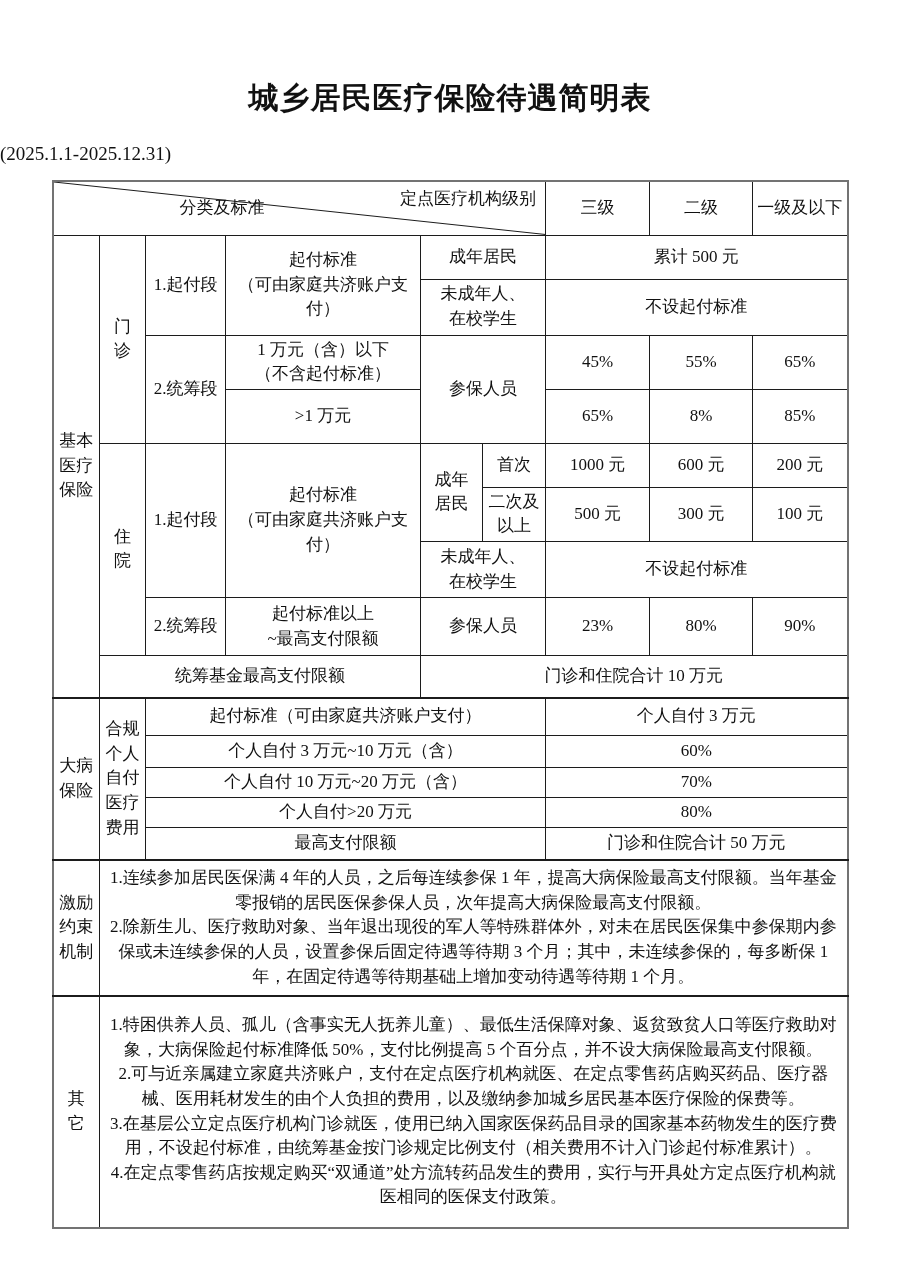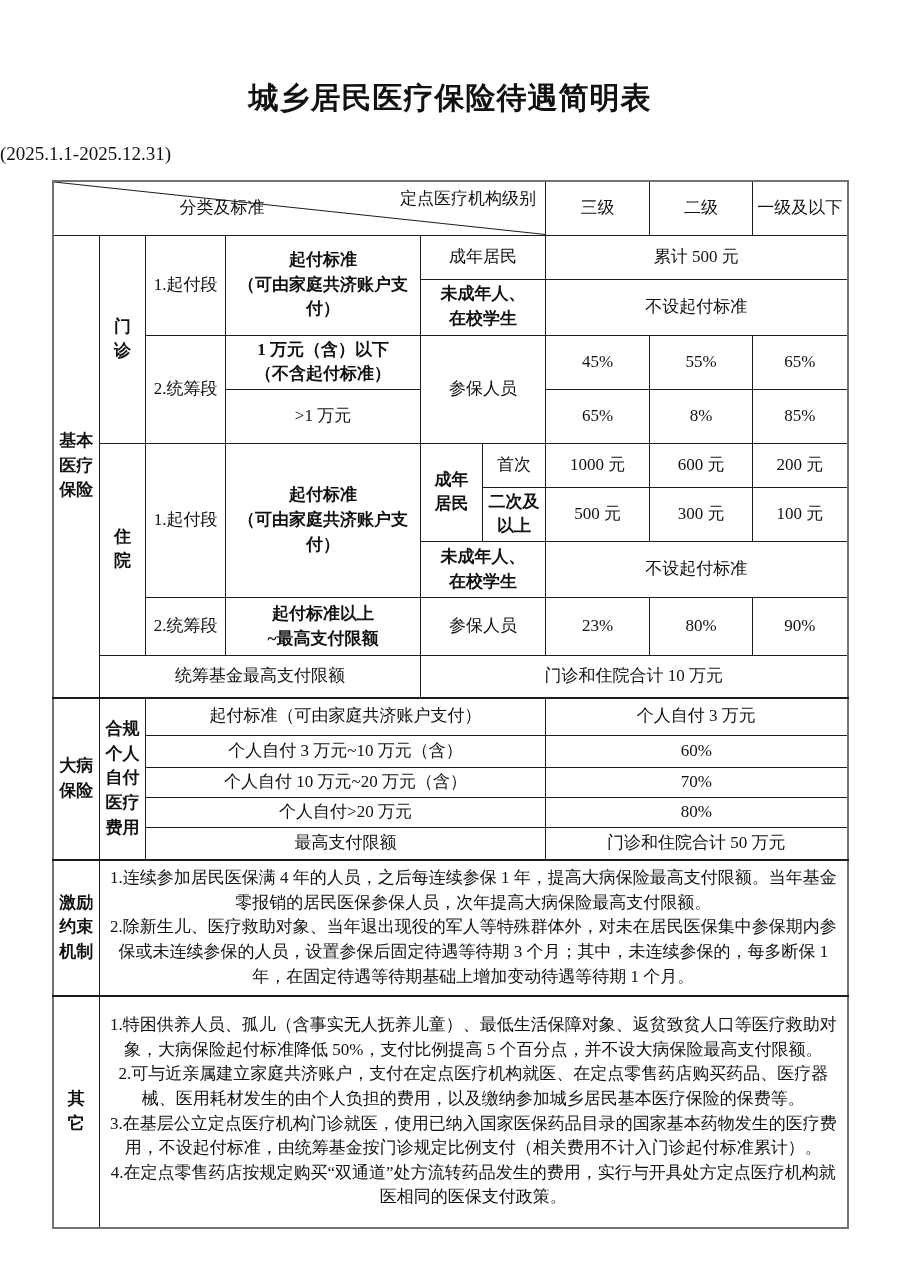--- a/index.html
+++ b/index.html
@@ -20,21 +20,21 @@
     border-collapse:collapse;table-layout:fixed;
     width:795px;margin:0 auto;
     border:2px solid #737373;
   }
   table.benefits td{
     border:1px solid #1c1c1c;
     text-align:center;vertical-align:middle;
     font-size:17px;line-height:1.45;
     padding:2px 3px;overflow:hidden;
   }
-  .pre{white-space:pre-line;font-weight:bold;}
+  .pre{white-space:pre-line;}
   .left{text-align:left;padding-left:2px;}
   tr.sec-top td{border-top:2px solid #1c1c1c;}
   .corner{position:relative;padding:0;}
   .corner svg{position:absolute;left:0;top:0;width:100%;height:100%;display:block;}
   .corner-top{position:absolute;top:5px;right:9px;font-size:17px;}
   .corner-bottom{position:absolute;bottom:14px;left:126px;font-size:17px;}
   .para-cell{
     text-align:justify;vertical-align:middle;
     padding:5px 9px 5px 9px;font-size:17.5px;line-height:1.6;
   }

